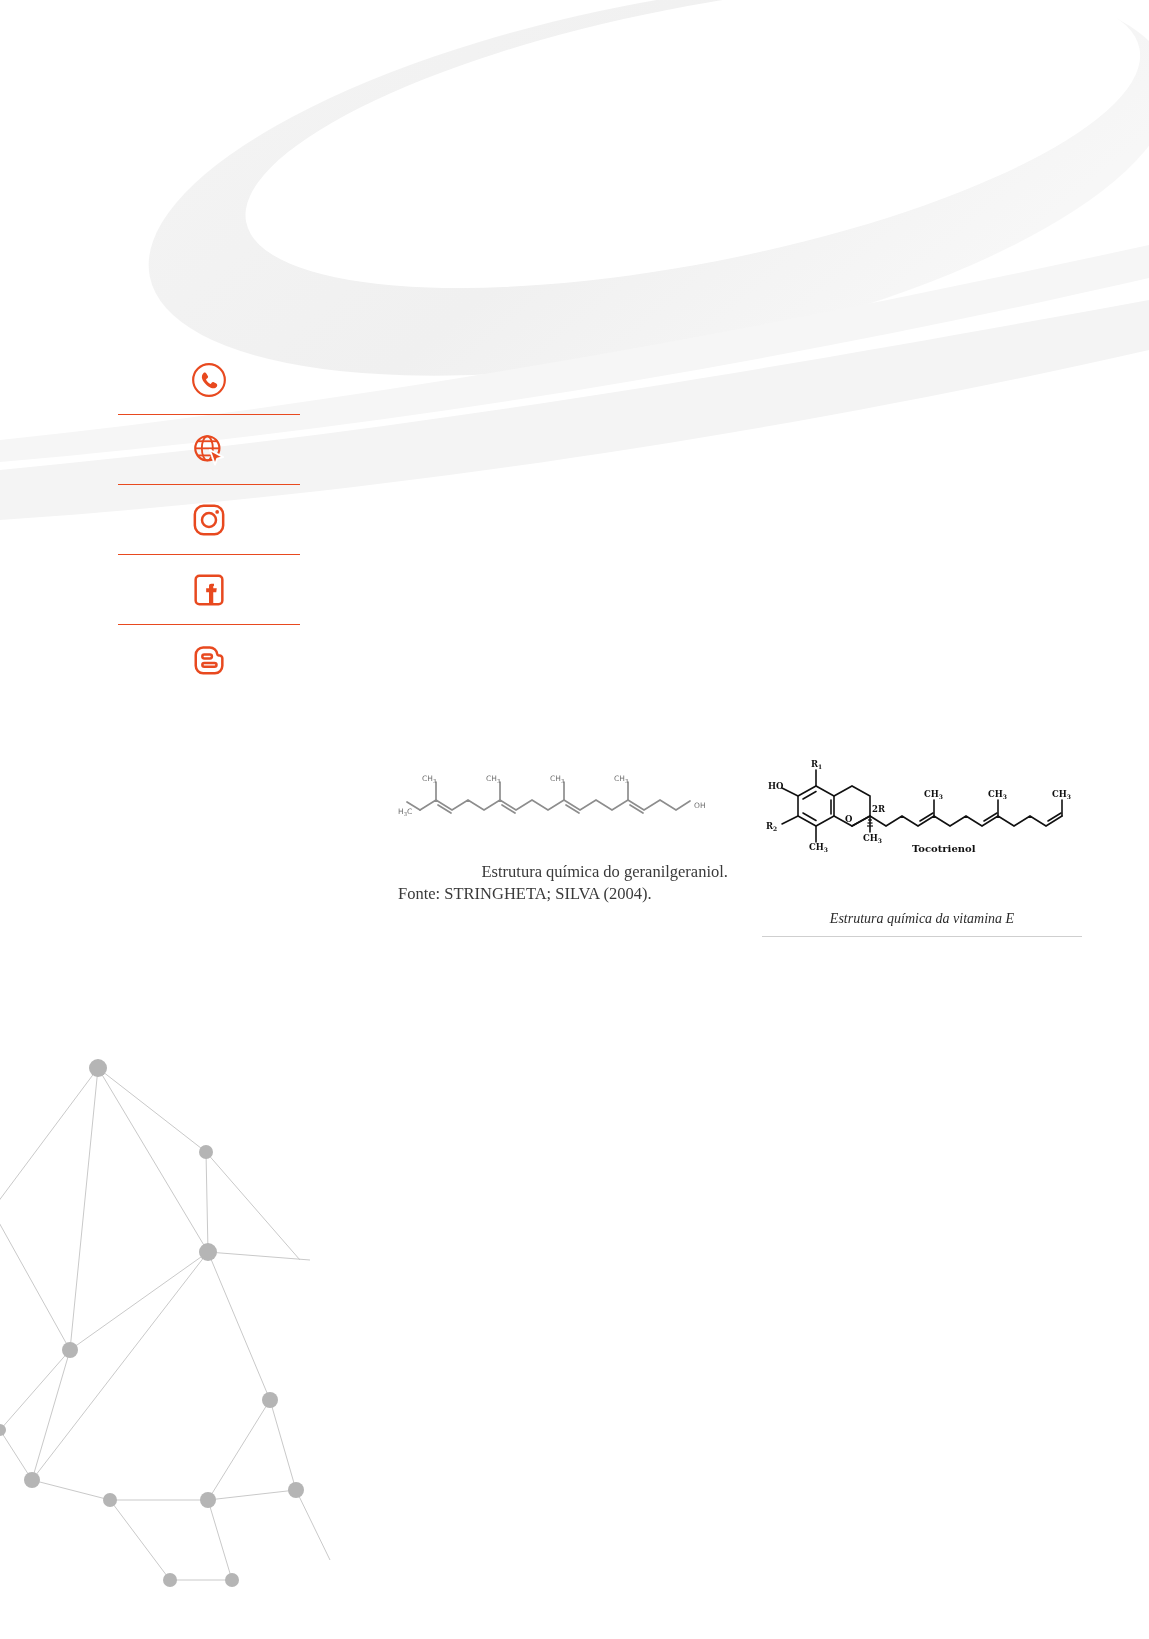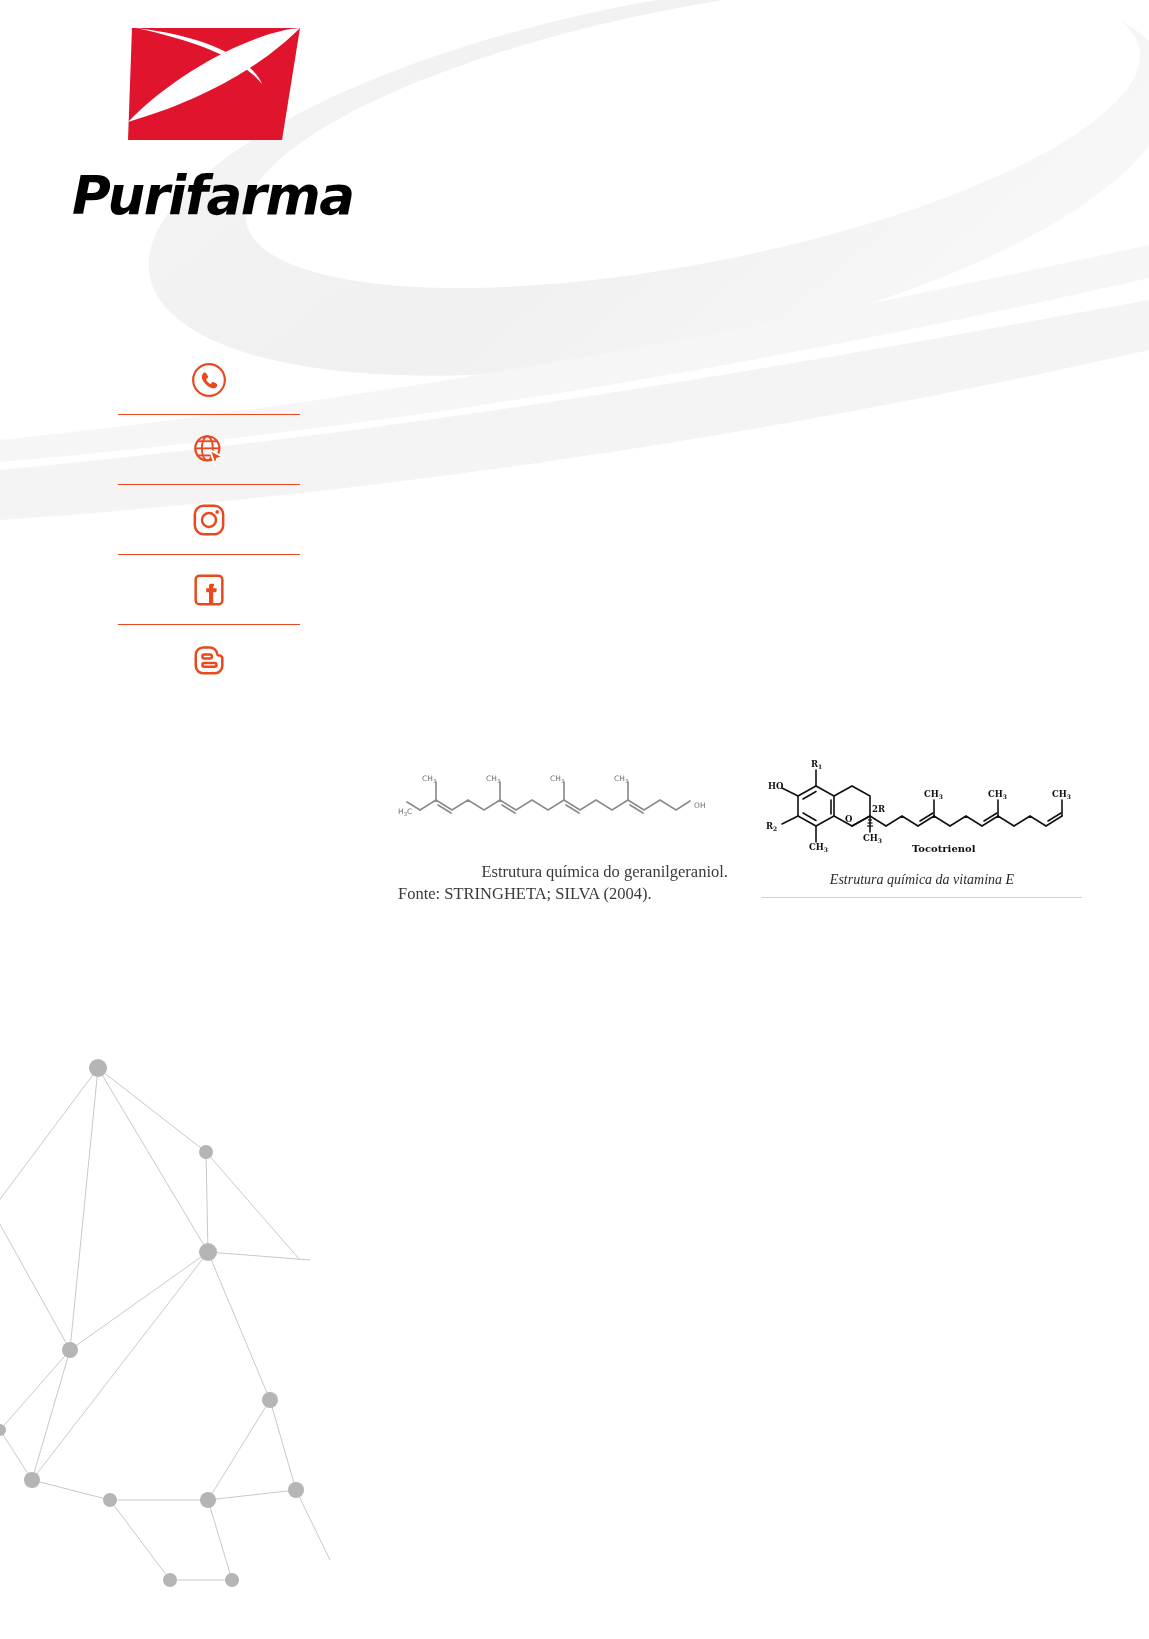--- a/index.html
+++ b/index.html
@@ -44,20 +44,21 @@
   }
   .fig-src {
     font-family:"Liberation Serif", serif;
     font-size:16.5px; color:#3a3a3a; text-align:left; line-height:1.35;
   }
   .fig-cap-italic {
     text-align:center;
     font-family:"Liberation Serif", serif;
     font-style:italic; font-size:14px; color:#2b2b2b;
     padding-top:6px;
+    margin-top:39px;
   }
   .cap-rule { height:1px; background:#cfcfcf; margin-top:9px; width:100%; }
 </style>
 </head>
 <body>
 
 <div class="page">
 
   <svg class="swoosh-layer" viewBox="0 0 1149 1639" preserveAspectRatio="none" aria-hidden="true">
     <defs>
@@ -117,28 +118,20 @@
       <circle cx="62" cy="520" r="8"></circle>
       <circle cx="140" cy="540" r="7"></circle>
       <circle cx="238" cy="540" r="8"></circle>
       <circle cx="326" cy="530" r="8"></circle>
       <circle cx="200" cy="620" r="7"></circle>
       <circle cx="262" cy="620" r="7"></circle>
       <circle cx="30" cy="470" r="6"></circle>
     </g>
   </svg>
 
-  <div class="logo-block">
-    <svg class="logo-mark" viewBox="0 0 180 125" aria-hidden="true">
-      <path d="M10 6 L178 6 L160 118 L6 118 Z" fill="#E1142E"></path>
-      <path d="M6 100 C 60 44 140 8 178 6 C 150 34 96 74 6 100 Z" fill="#ffffff"></path>
-      <path d="M14 6 C 86 14 130 38 140 62 C 120 36 70 18 14 6 Z" fill="#ffffff"></path>
-    </svg>
-    <div class="logo-word">Purifarma</div>
-  </div>
 
   <div class="contact-rail">
 
     <div class="contact-row">
       <svg class="ico" viewBox="0 0 48 48" aria-hidden="true">
         <circle cx="24" cy="24" r="19" fill="none" stroke="#E8491F" stroke-width="2.6"></circle>
         <path d="M17.5 15.5 c1.6-1.1 3 0.1 3.7 1.3 l1.4 2.4 c0.6 1 0.3 1.9-0.6 2.6 l-1.2 0.9 c-0.4 0.3-0.4 0.7-0.2 1.1 0.9 1.9 2.6 3.7 4.6 4.8 0.4 0.2 0.8 0.2 1.1-0.2 l0.9-1.2 c0.7-0.9 1.6-1.2 2.6-0.6 l2.4 1.4 c1.2 0.7 2.4 2.1 1.3 3.7 -1.4 2.1-4.2 2.8-6.9 1.8 -4.4-1.6-9.1-6.3-10.7-10.7 -1-2.7-0.3-5.5 1.6-7.3 z" fill="#E8491F"></path>
       </svg>
     </div>
 

